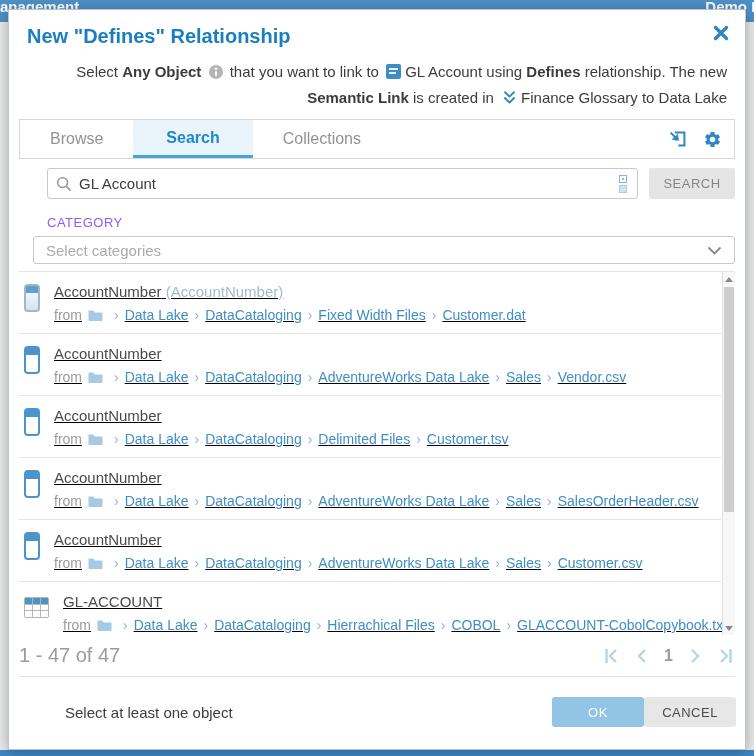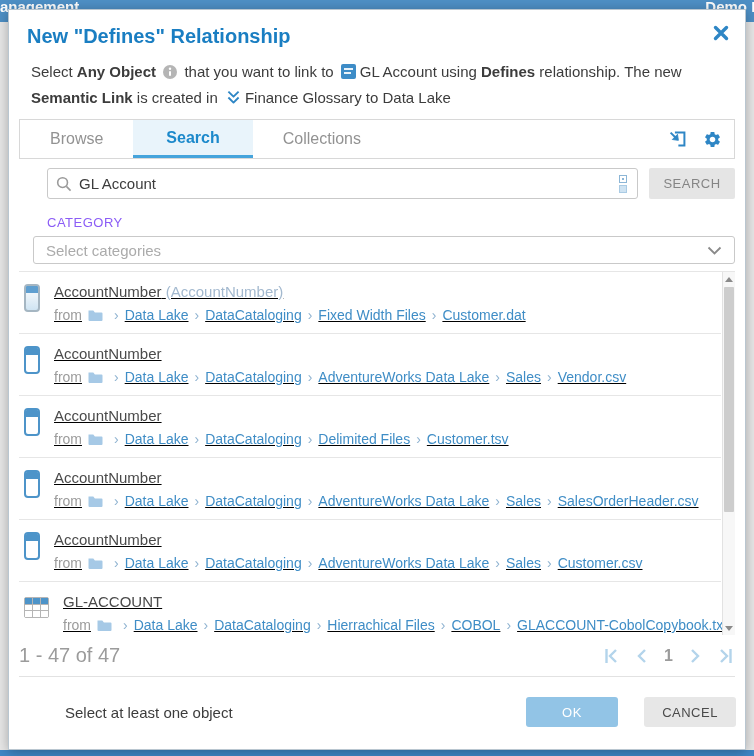--- a/index.html
+++ b/index.html
@@ -14,21 +14,21 @@
   .bottom-bar { position:absolute; bottom:0; left:0; width:754px; height:6px; background:#3f87c6; }
 
   
   .dialog { position:absolute; left:8px; top:9px; width:738px; height:741px; background:#fff;
             border:1px solid #b9c6d0; box-shadow:0 2px 12px rgba(0,0,0,.3); display:flex; flex-direction:column; }
 
   .dlg-header { display:flex; justify-content:space-between; align-items:flex-start; padding:13px 14px 0 18px; }
   .dlg-title { color:#1a7ec2; font-size:20px; font-weight:bold; line-height:26px; }
   .close-btn { cursor:pointer; padding:2px; line-height:0; }
 
-  .desc { margin:10px 18px 0 22px; font-size:15px; line-height:26px; color:#3c3c3c; }
+  .desc { margin:10px 18px 0 0; font-size:15px; line-height:26px; color:#3c3c3c;text-align:right; }
   .desc b { font-weight:bold; }
   .inline-ic { display:inline-block; vertical-align:-3px; margin:0 3px; line-height:0; }
   .info-ic { vertical-align:-2px; }
   .term-ic { display:inline-block; width:15px; height:15px; background:#3d8cc7; border-radius:2px; vertical-align:-2px;
              margin:0 4px 0 3px; position:relative; }
   .term-ic::before, .term-ic::after { content:""; position:absolute; left:3px; right:3px; height:2px; background:#eaf3fa; }
   .term-ic::before { top:4px; } .term-ic::after { top:8px; right:5px; }
 
   .content { margin:0 10px; display:flex; flex-direction:column; flex:1; }
 
@@ -94,21 +94,21 @@
   
   .pag-row { height:42px; border-bottom:1px solid #e2e2e2; display:flex; align-items:center; justify-content:space-between; }
   .pag-range { font-size:20px; color:#9b9b9b; font-weight:normal; }
   .pager { display:flex; align-items:center; gap:17px; padding-right:2px; }
   .pager .pg-ic { line-height:0; cursor:pointer; }
   .pager .pg-num { font-size:16px; color:#9b9b9b; font-weight:bold; }
 
   
   .dlg-footer { flex:1; display:flex; align-items:center; justify-content:space-between; padding:0 9px 2px 16px; }
   .footer-hint { font-size:15px; color:#3c3c3c;margin-left:40px; }
-  .footer-btns { display:flex; gap:26px; }
+  .footer-btns { display:flex; gap:0; }
   .btn { width:92px; height:30px; border:none; border-radius:3px; font-size:13px; font-family:"Liberation Sans",sans-serif; letter-spacing:.5px; cursor:pointer; }
   .btn-ok { background:#92c4e6; color:#fff; }
   .btn-cancel { background:#e7e7e7; color:#4a4a4a; }
 </style>
 </head>
 <body>
 
 <div class="top-bar">
   <span class="bg-text bg-left">anagement</span>
   <span class="bg-text bg-right">Demo R</span>

